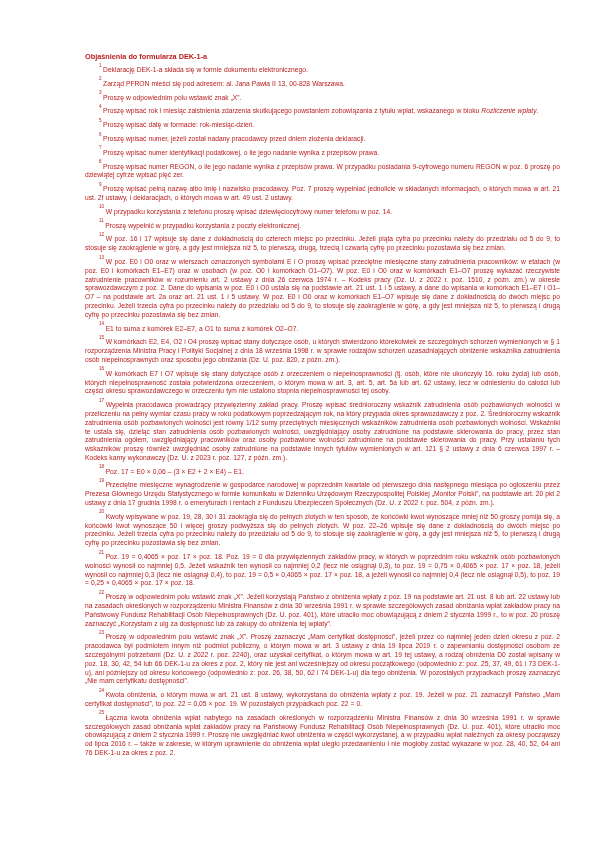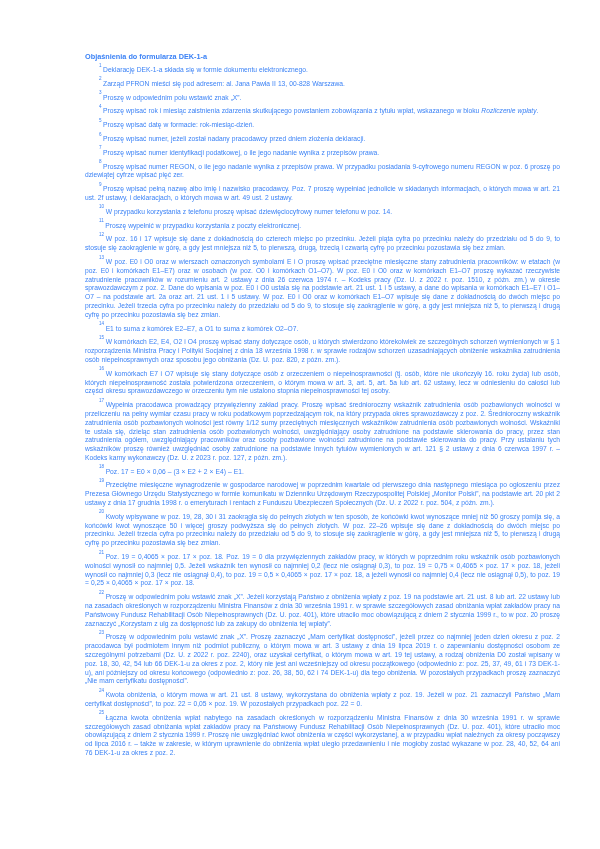--- a/index.html
+++ b/index.html
@@ -9,21 +9,21 @@
   }
   .page {
     position: relative;
     width: 600px;
     height: 849px;
     background: #ffffff;
     overflow: hidden;
     box-sizing: border-box;
     padding: 52px 40px 0 85px;
     font-family: "Liberation Sans", "DejaVu Sans", sans-serif;
-    color: #3b82f6;
+    color: #b91c1c;
   }
   .title {
     font-size: 7.3px;
     line-height: 9px;
     font-weight: bold;
     margin: 0 0 5px 0;
     text-align: left;
   }
   .fn {
     font-size: 6.7px;

